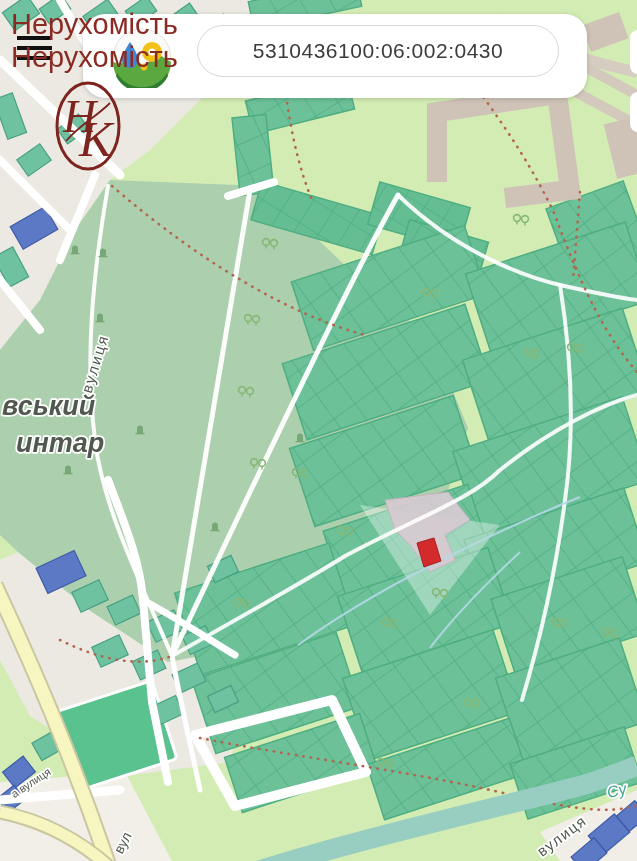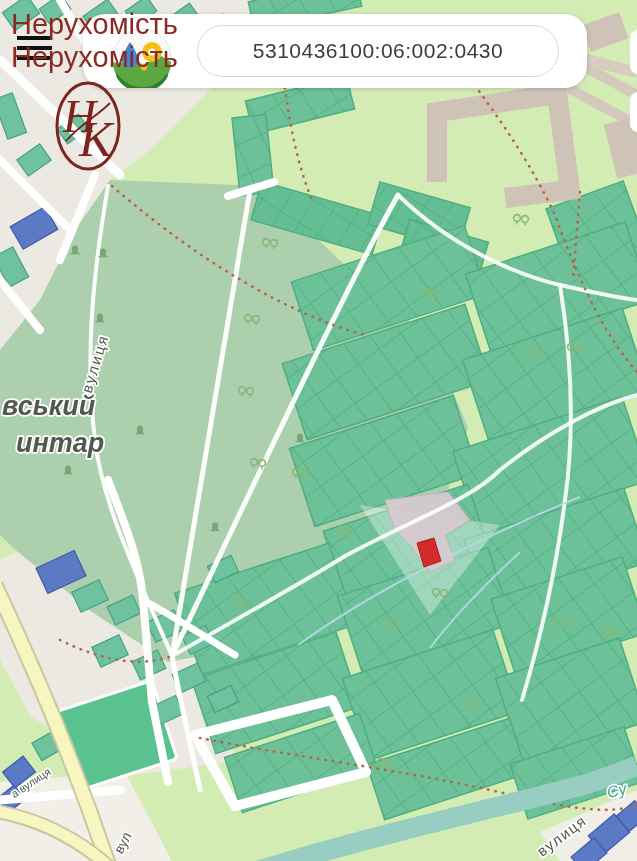--- a/index.html
+++ b/index.html
@@ -1,20 +1,20 @@
 <!DOCTYPE html>
 <html><head>
 <meta charset="utf-8">
 <style>
   html,body{margin:0;padding:0;background:#ccc;}
   .stage{position:relative;width:637px;height:861px;overflow:hidden;
          font-family:"Liberation Sans",sans-serif;background:#d3ecb3;}
   .map-svg{position:absolute;left:0;top:0;z-index:1;}
   
-  .header-card{position:absolute;left:83px;top:14px;width:504px;height:74px;
+  .header-card{position:absolute;left:83px;top:14px;width:504px;height:84px;
                background:#fff;border-radius:22px;z-index:20;
                box-shadow:0 1px 5px rgba(0,0,0,.18);}
   .search-pill{position:absolute;left:114px;top:11px;width:360px;height:50px;
                border:1.5px solid #d8d8d8;border-radius:27px;background:#fff;
                display:flex;align-items:center;justify-content:center;}
   .search-pill input{border:none;outline:none;background:transparent;width:96%;
                text-align:center;font-size:21px;color:#3c3c3c;letter-spacing:.5px;
                font-family:"Liberation Sans",sans-serif;}
   .brand-logo{position:absolute;left:29px;top:14px;width:60px;height:60px;}
   

